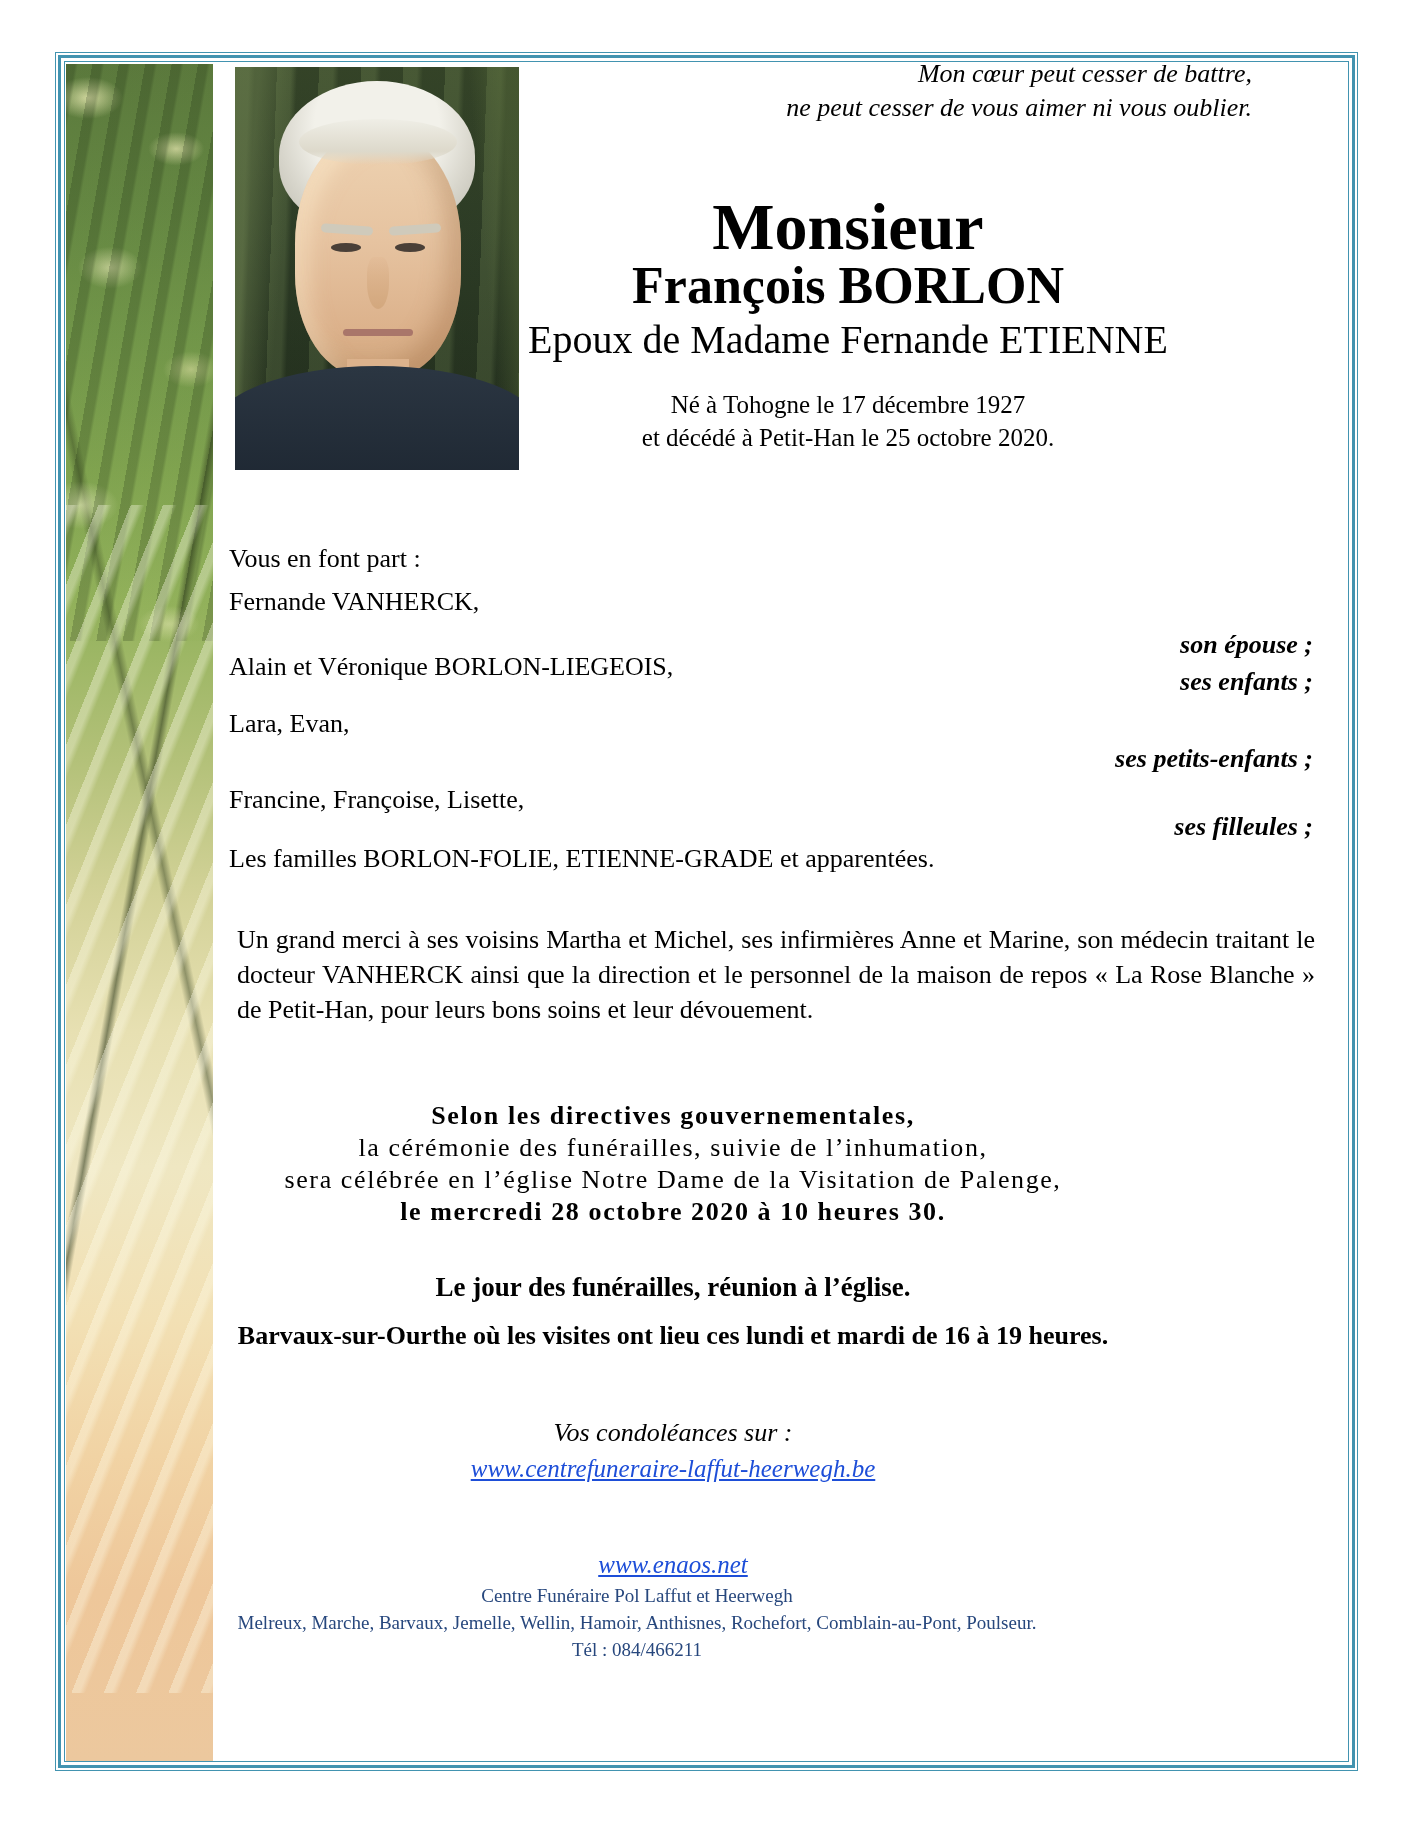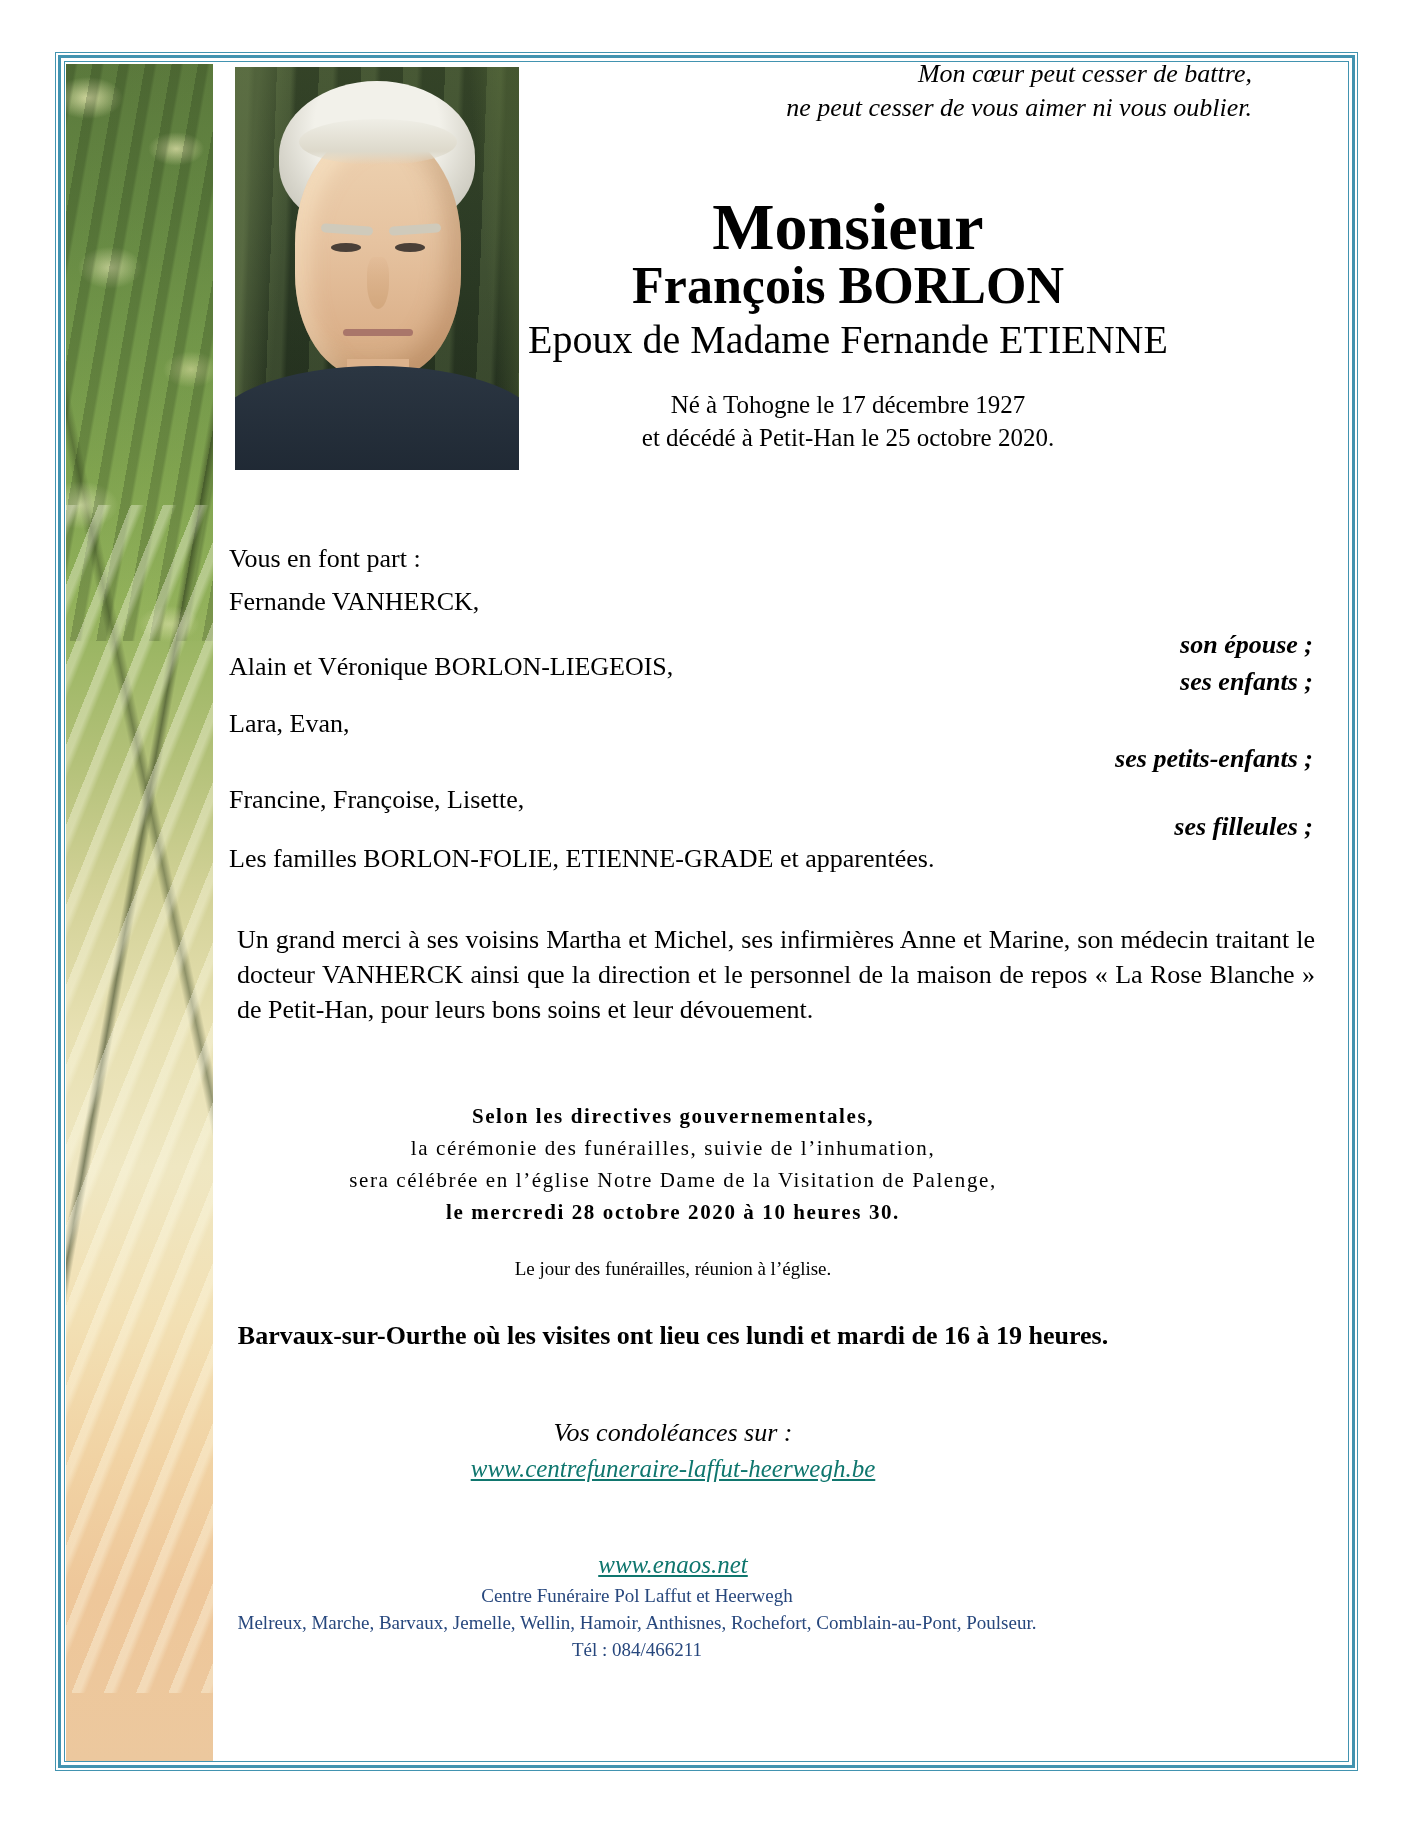--- a/index.html
+++ b/index.html
@@ -73,28 +73,28 @@
   .t-name{font-size:52px;font-weight:bold;line-height:60px;}
   .t-spouse{font-size:40px;line-height:48px;}
   .dates{margin-top:24px;font-size:25px;line-height:33px;}
 
   .bodyline{left:229px;width:1076px;font-size:26px;line-height:32px;}
   .roleline{left:237px;width:1076px;font-size:26px;line-height:32px;
     font-weight:bold;font-style:italic;text-align:right;}
   .thanks{left:237px;top:922px;width:1078px;font-size:26px;line-height:35px;text-align:justify;}
 
   .center-col{left:237px;width:872px;text-align:center;}
-  .cer{font-size:21px;line-height:32px;white-space:nowrap;}
+  .cer{font-size:26px;line-height:32px;white-space:nowrap;}
   .cer.sp{letter-spacing:1.6px;}
   .cer.b{font-weight:bold;}
-  .meeting{font-size:19px;font-weight:normal;}
+  .meeting{font-size:27px;font-weight:bold;margin-top:14px;}
   .repose{font-size:26px;font-weight:bold;line-height:35px;white-space:nowrap;}
   .condol{font-size:26px;font-style:italic;}
   .linkline{font-size:25px;font-style:italic;line-height:34px;}
-  .linkline a{color:#0f766e;text-decoration:underline;margin-top:36px;}
+  .linkline a{color:#1d4ed8;text-decoration:underline;margin-top:36px;}
   .footer{left:217px;top:1582px;width:840px;text-align:center;color:#27477d;
     font-size:19px;line-height:27px;}
 </style>
 </head>
 <body>
 
 <div class="frame"></div>
 
 <div class="strip">
   <div class="shade"></div>

